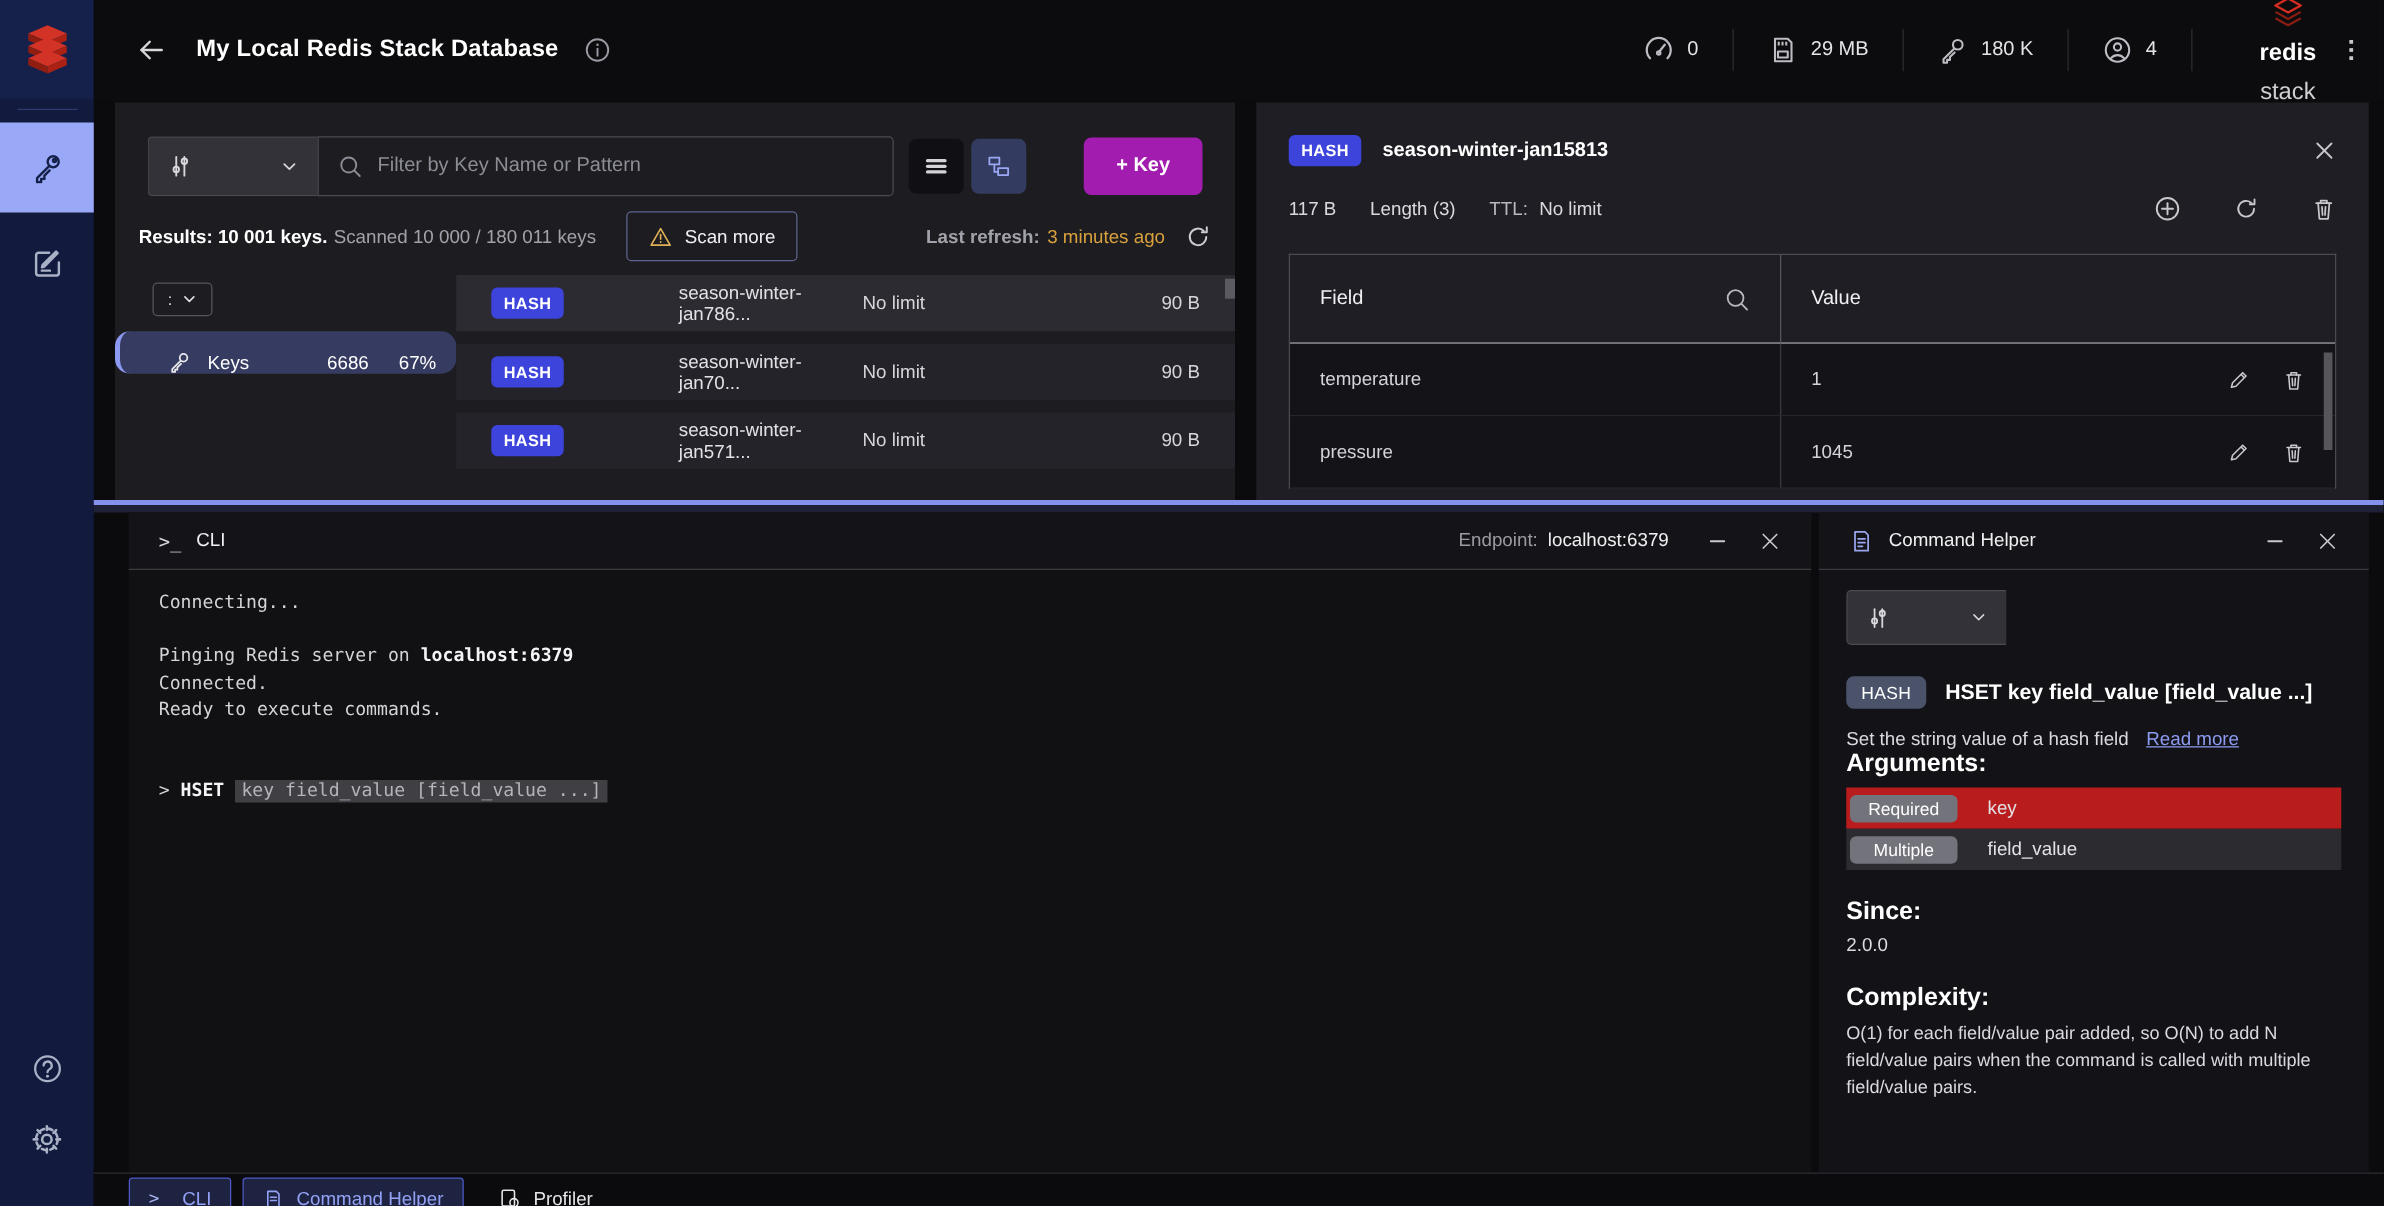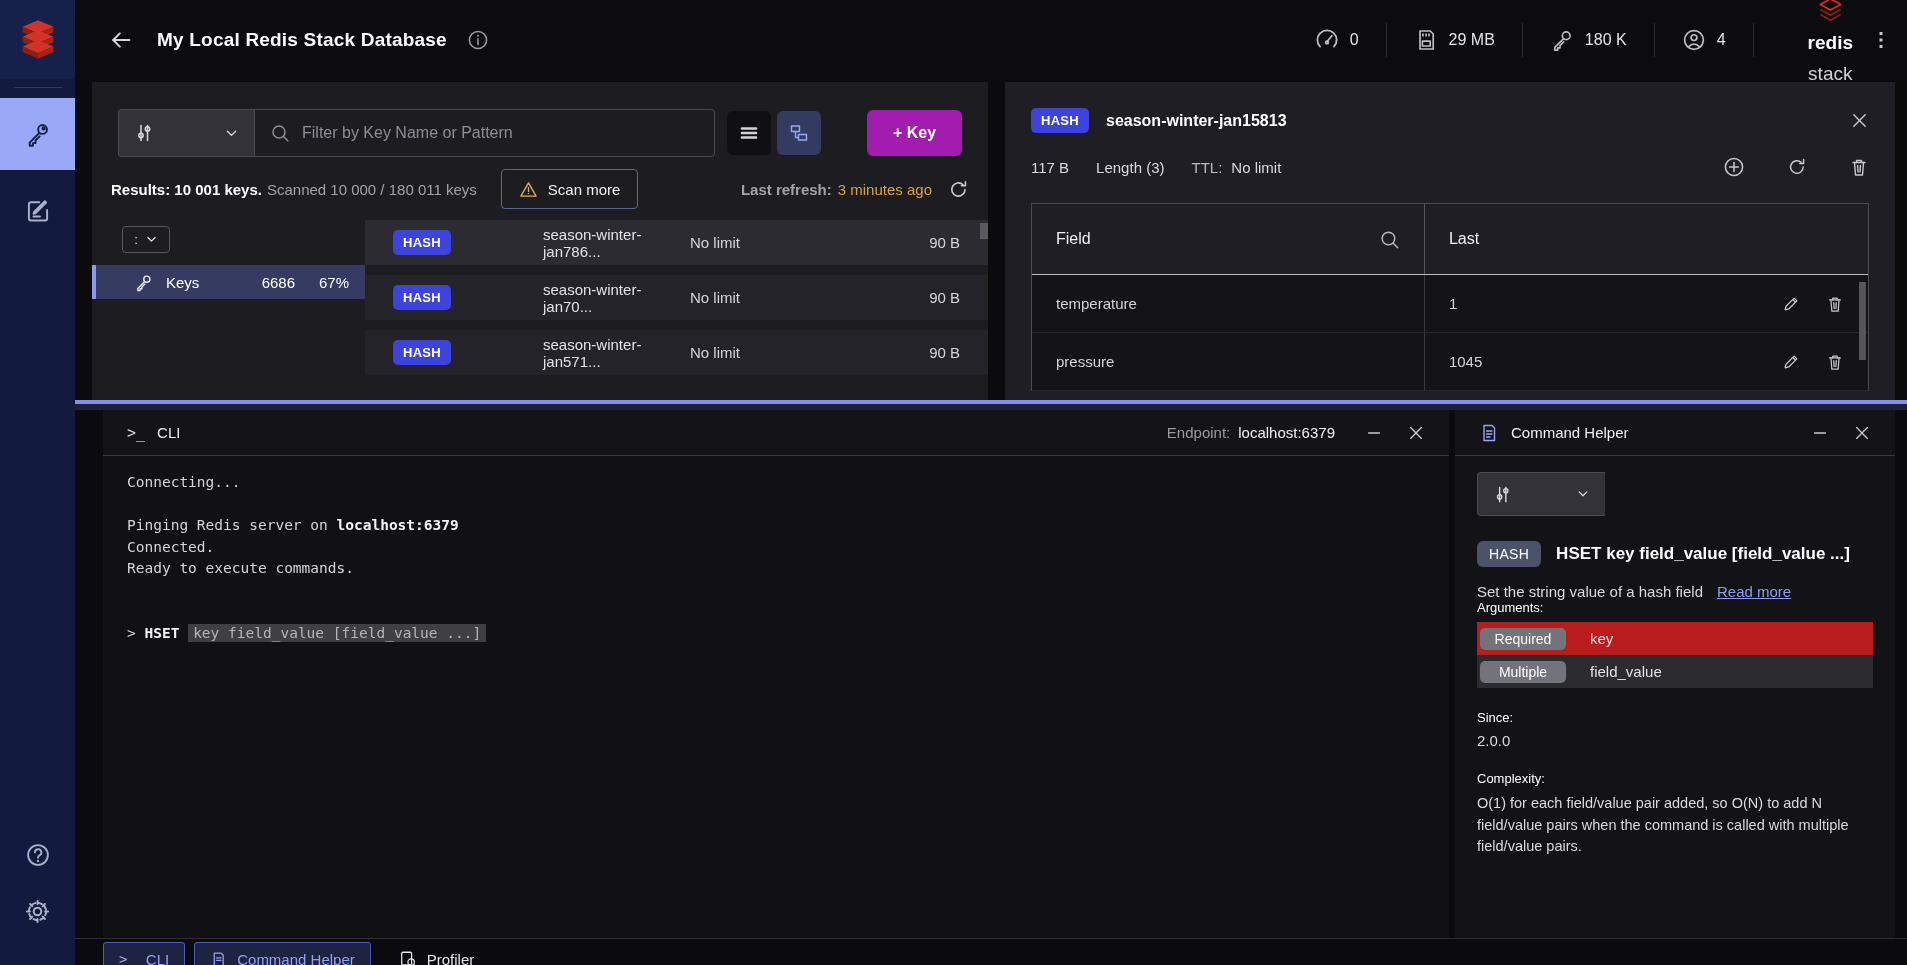--- a/index.html
+++ b/index.html
@@ -61,21 +61,21 @@
   .warn-ic { color:#dfb055; }
   .refresh-lbl { color:#a2a2aa;font-weight:bold; }
   .refresh-val { color:#d9a13e; margin-left:6px; }
   .refresh-btn { color:#cccccf; margin-left:16px; cursor:pointer; }
 
   
   .browser-body { flex:1; display:flex; margin-top:10px; min-height:0; }
   .tree-col { width:273px; flex-shrink:0; }
   .delim-dd { margin:6px 0 12px 30px; width:48px; height:27px; border:1px solid #55555c; border-radius:4px;
     display:flex; align-items:center; justify-content:center; gap:7px; font-size:13px; color:#e0e0e4; cursor:pointer; }
-  .tree-row { height:34px; display:flex; align-items:center; padding:0 16px 0 42px; font-size:15px; cursor:pointer; color:#d8d8dc; }
+  .tree-row { height:34px; display:flex; align-items:flex-end; padding:0 16px 0 42px; font-size:15px; cursor:pointer; color:#d8d8dc;border-radius:12px; }
   .tree-row.selected { background:#363c61; border-left:4px solid #8b99f0; padding-left:38px; color:#fff; }
   .tree-ic { margin-right:13px; color:#c8c8cc; }
   .tree-row.selected .tree-ic { color:#e8e8ec; }
   .tree-caret { margin-right:9px; margin-left:-22px; color:#9a9aa2; }
   .tree-count { margin-left:auto; font-size:15px; }
   .tree-pct { width:42px; text-align:right; margin-left:12px; font-size:15px; }
   .key-list { flex:1; position:relative; min-width:0; }
   .key-row { height:45px; margin-bottom:10px; display:grid; grid-template-columns:150px 1fr 200px 70px;
     align-items:center; padding:0 28px; font-size:15px; background:#232329; cursor:pointer; }
   .key-row.first { background:#2b2b31; }
@@ -129,21 +129,21 @@
   .helper-body { flex:1; padding:16px 22px 0 22px; overflow:hidden; }
   .helper-search { display:flex; height:44px; margin-bottom:25px; }
   .filter-dd.sm { width:128px; height:44px; }
   .search-box.sm { height:44px; border-radius:0 4px 4px 0; }
   .search-box.sm input { font-size:16px; }
   .cmd-row { display:flex; align-items:center; gap:15px; margin-bottom:16px; }
   .hash-badge-grey { background:#4a5369; color:#fff; font-size:14px; padding:5px 12px; border-radius:6px; letter-spacing:.3px; }
   .cmd-syntax { font-size:17px; font-weight:700; color:#fff; }
   .summary-row { font-size:15px; color:#dadade; }
   .read-more { color:#8d9bf2; text-decoration:underline; margin-left:14px; cursor:pointer; }
-  .sect-label { font-size:13px; font-weight:400; color:#fff; margin-bottom:7px; }
+  .sect-label { font-size:20px; font-weight:700; color:#fff; margin-bottom:7px; }
   .arg-row { display:flex; align-items:center; height:33px; padding:0 3px; font-size:15px; }
   .arg-row.r0 { background:#b91c1c; }
   .arg-row.r1 { background:#2b2b30; }
   .arg-badge { background:#73737c; color:#fff; border-radius:5px; padding:3px 0; width:86px; text-align:center; font-size:14px; }
   .arg-name { margin-left:24px; color:#e2e2e6; }
   .since-val { font-size:15px; color:#dadade; margin-bottom:22px; }
   .sect-label.mt { margin-top:22px; }
   .complexity-text { font-size:14.5px; line-height:21.5px; color:#dadade; max-width:420px; }
 
   
@@ -460,21 +460,21 @@
             <div class="cell field">
               <span>Field</span>
               <span style="color:#b8b8be">
                 <svg width="21" height="21" viewBox="0 0 20 20" fill="none" stroke="currentColor" stroke-width="1.4" stroke-linecap="round">
                   <circle cx="9" cy="9" r="6"></circle>
                     <line x1="13.5" y1="13.5" x2="17.8" y2="17.8"></line>
                 </svg>
               </span>
             </div>
             <div class="cell">
-              <span>Last</span>
+              <span>Value</span>
             </div>
           </div>
           <div class="t-row">
             <div class="cell field">
                 <span>temperature</span>
               </div>
             <div class="cell">
               <span>1</span>
               <div class="row-actions">
                 <button class="icon-btn">

